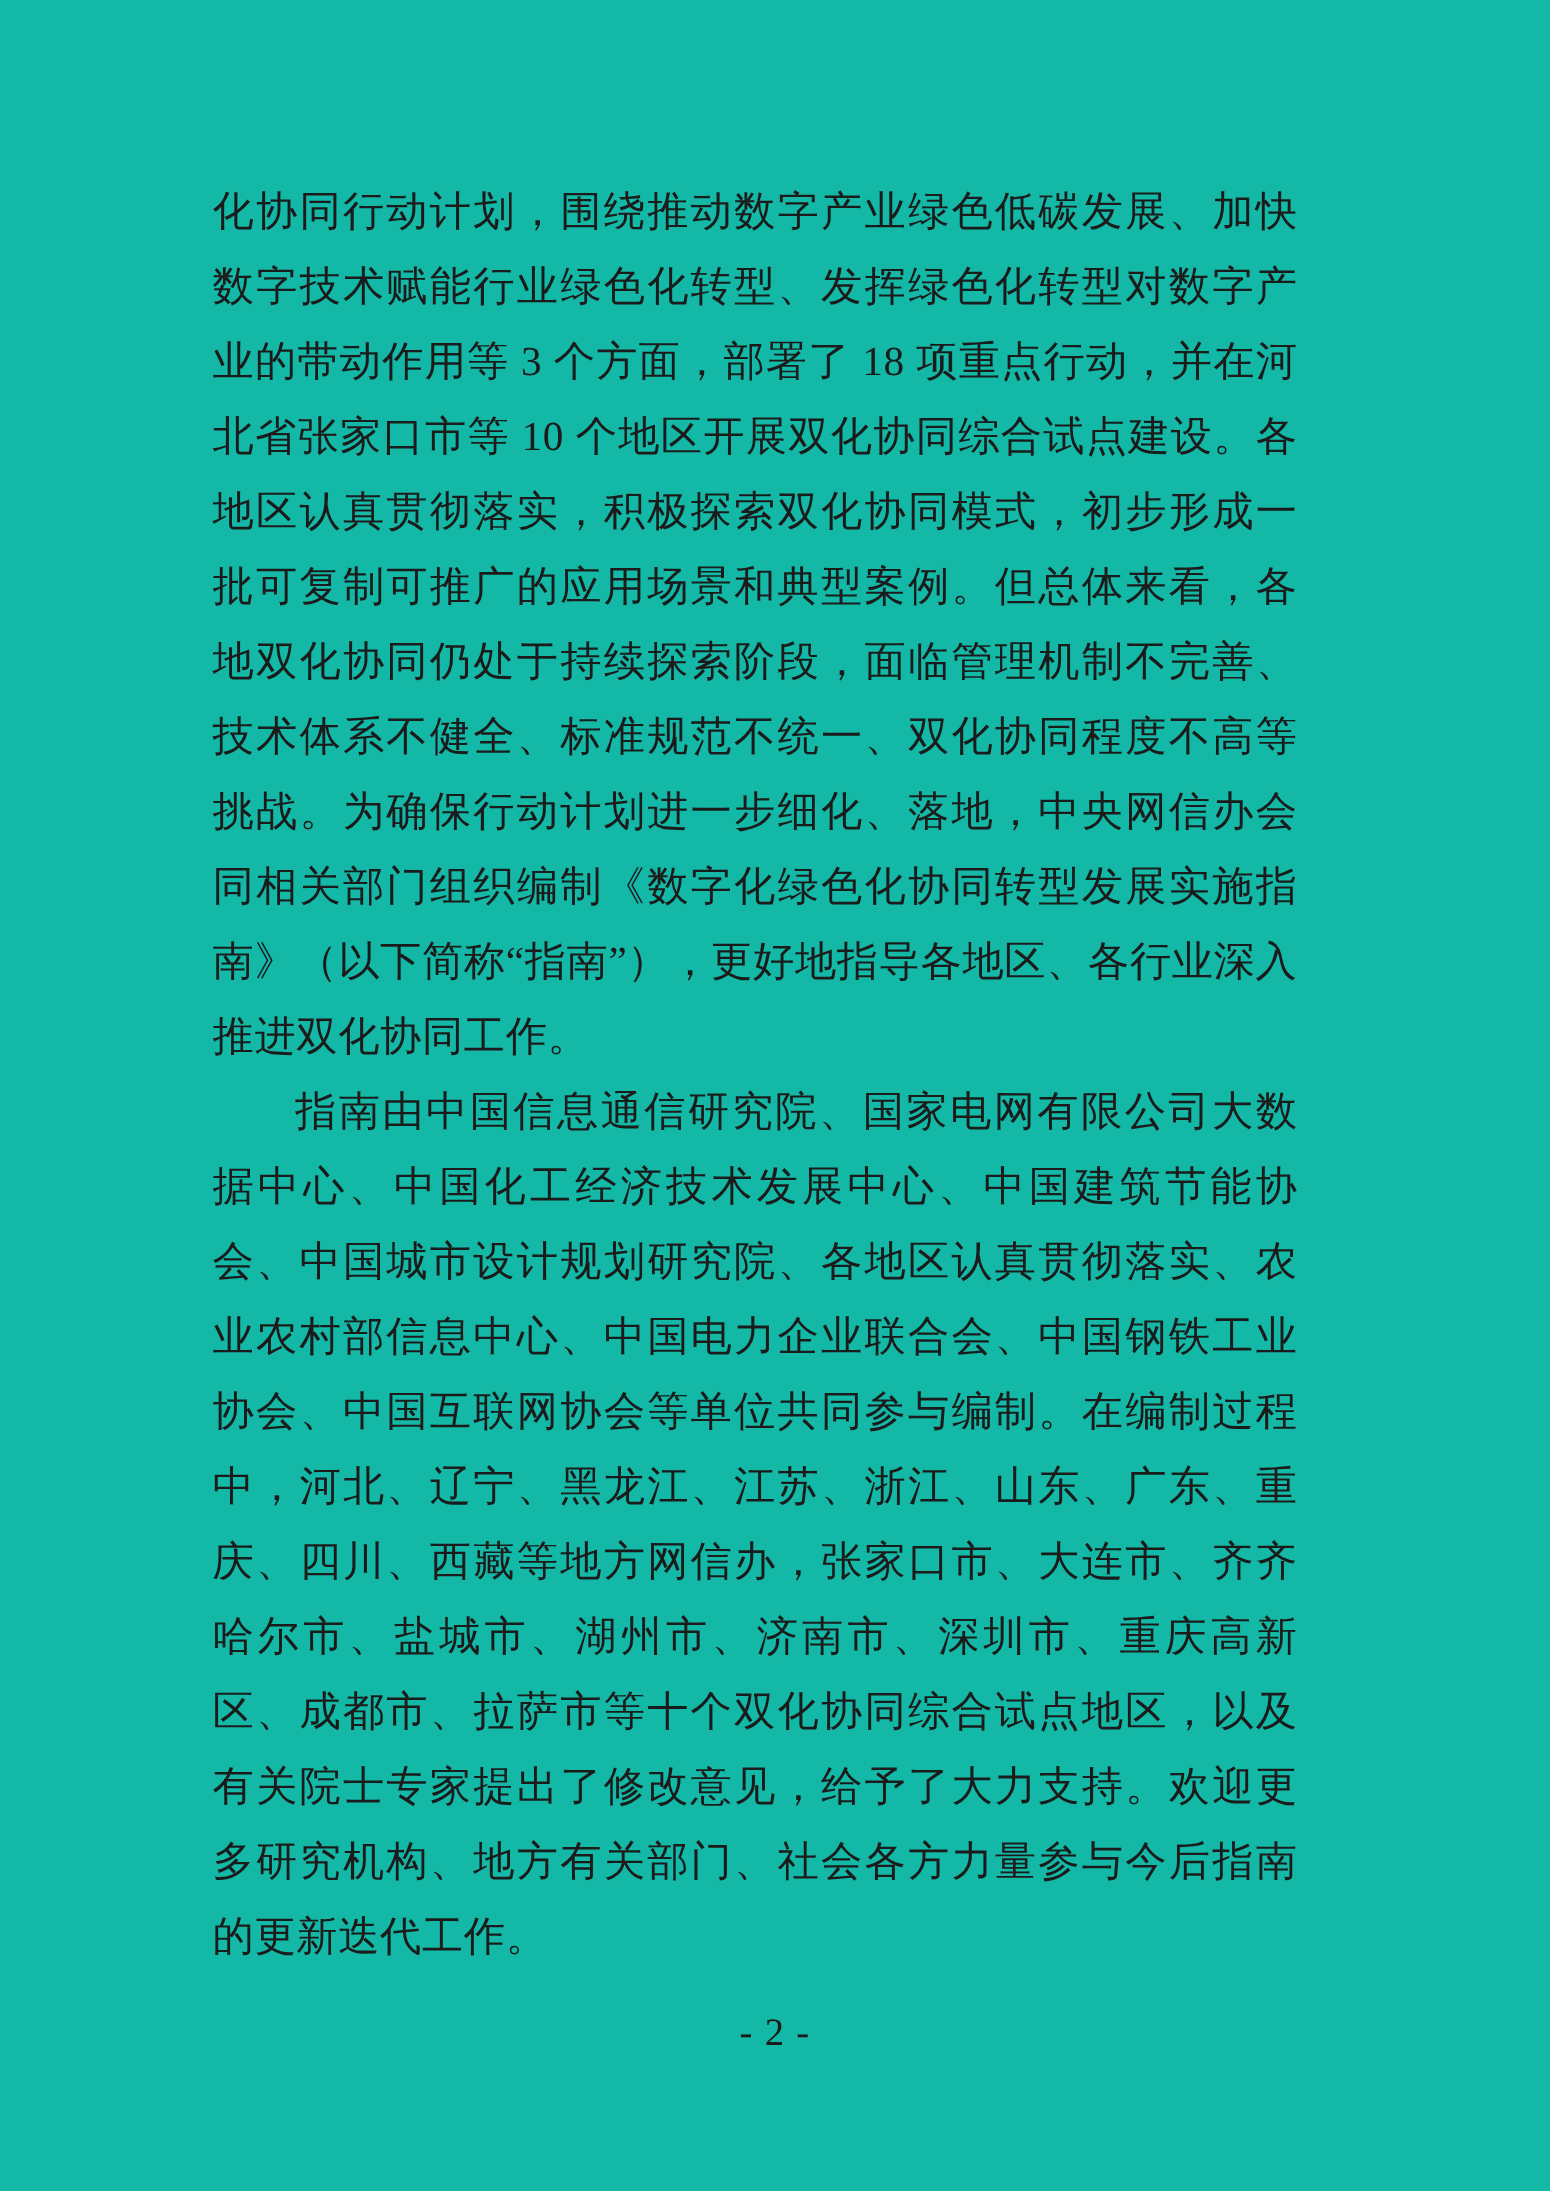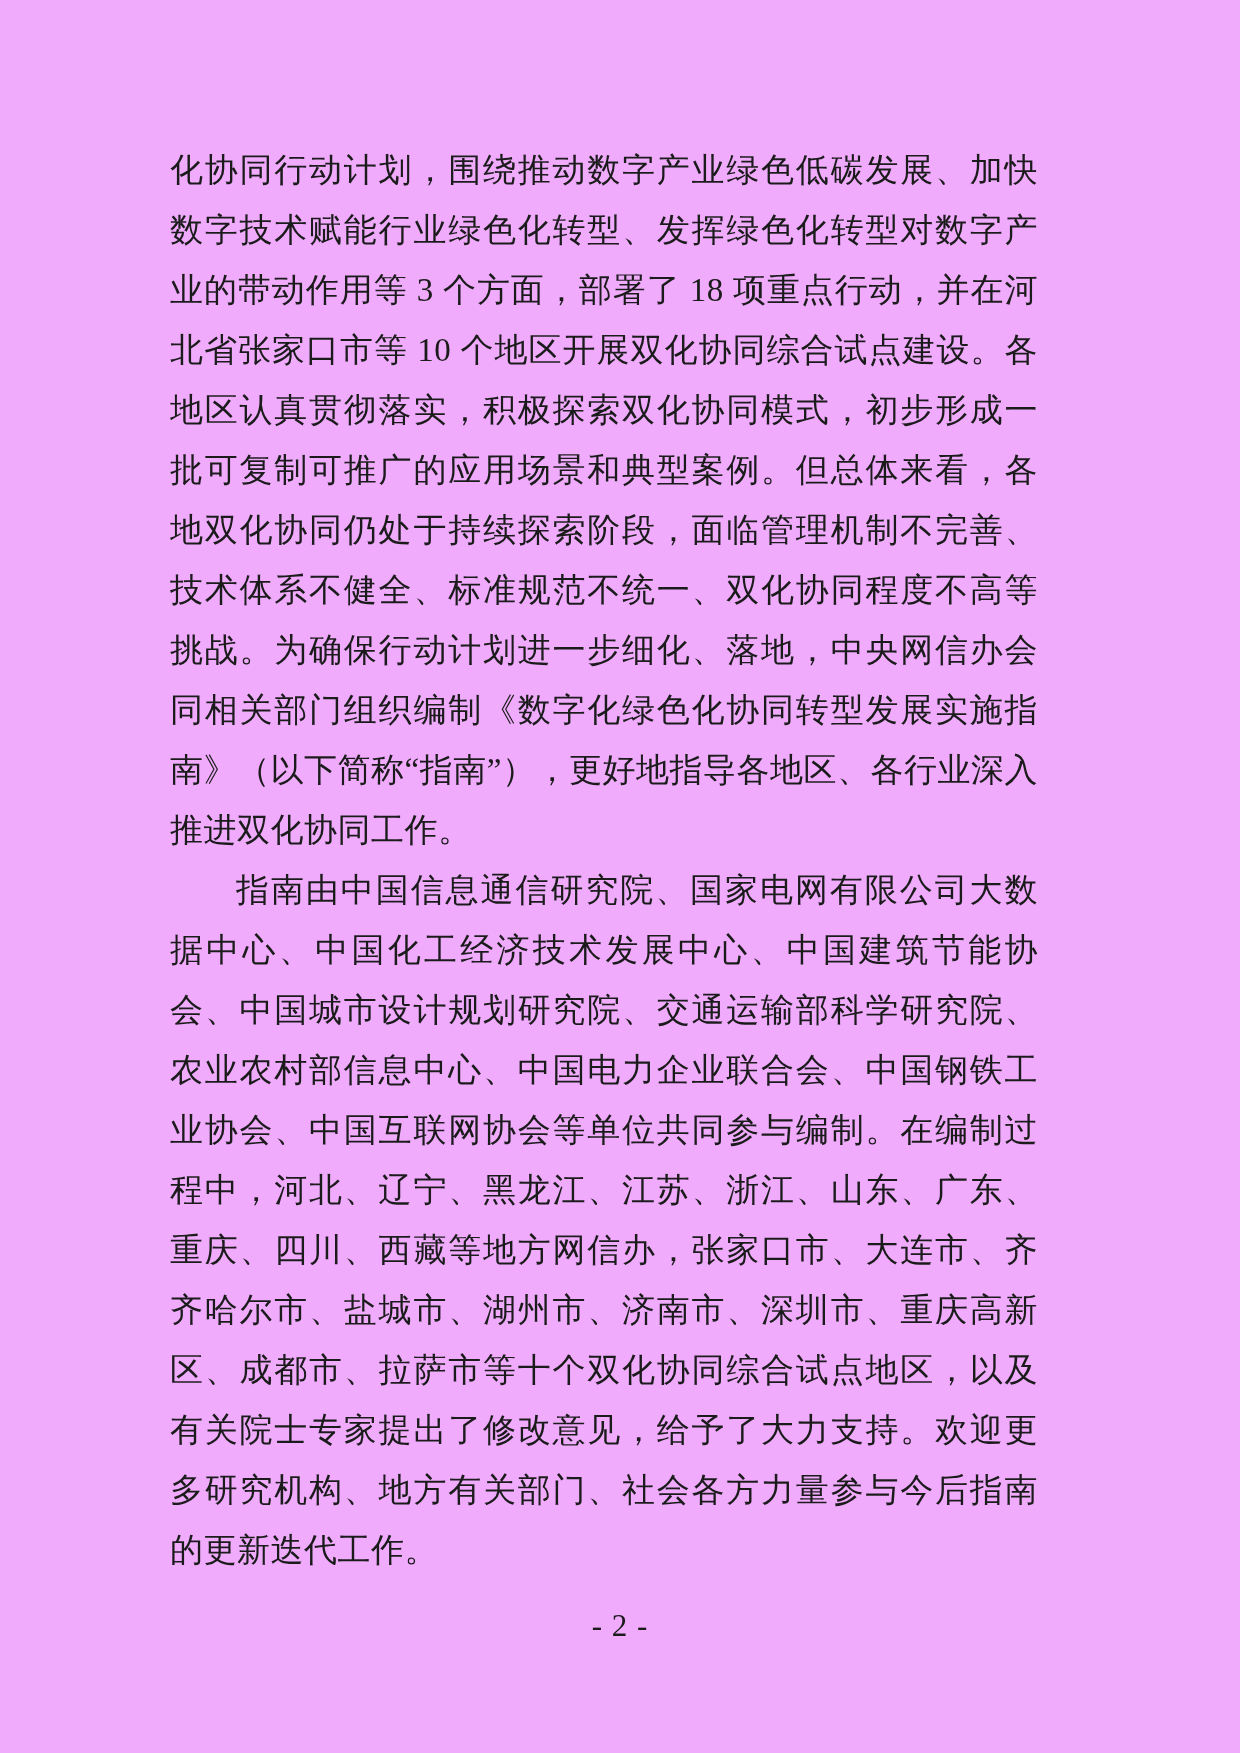--- a/index.html
+++ b/index.html
@@ -4,21 +4,21 @@
 <style>
   html, body {
     margin: 0;
     padding: 0;
     background: #ffffff;
   }
   .page {
     position: relative;
     width: 1240px;
     height: 1753px;
-    background: #f0abfc;
+    background: #14b8a6;
     overflow: hidden;
     font-family: "Liberation Serif", "DejaVu Serif", serif;
     color: #1b1b1b;
   }
   .doc-body {
     position: absolute;
     left: 170px;
     top: 140px;
     width: 868px;
     font-size: 33px;
@@ -47,18 +47,18 @@
     letter-spacing: 1px;
     color: #1b1b1b;
   }
 </style>
 </head>
 <body>
 
 <div class="page">
   <div class="doc-body">
     <p class="para">化协同行动计划，围绕推动数字产业绿色低碳发展、加快数字技术赋能行业绿色化转型、发挥绿色化转型对数字产业的带动作用等 3 个方面，部署了 18 项重点行动，并在河北省张家口市等 10 个地区开展双化协同综合试点建设。各地区认真贯彻落实，积极探索双化协同模式，初步形成一批可复制可推广的应用场景和典型案例。但总体来看，各地双化协同仍处于持续探索阶段，面临管理机制不完善、技术体系不健全、标准规范不统一、双化协同程度不高等挑战。为确保行动计划进一步细化、落地，中央网信办会同相关部门组织编制《数字化绿色化协同转型发展实施指南》（以下简称“指南”），更好地指导各地区、各行业深入推进双化协同工作。</p>
-    <p class="para indent">指南由中国信息通信研究院、国家电网有限公司大数据中心、中国化工经济技术发展中心、中国建筑节能协会、中国城市设计规划研究院、交通运输部科学研究院、农业农村部信息中心、中国电力企业联合会、中国钢铁工业协会、中国互联网协会等单位共同参与编制。在编制过程中，河北、辽宁、黑龙江、江苏、浙江、山东、广东、重庆、四川、西藏等地方网信办，张家口市、大连市、齐齐哈尔市、盐城市、湖州市、济南市、深圳市、重庆高新区、成都市、拉萨市等十个双化协同综合试点地区，以及有关院士专家提出了修改意见，给予了大力支持。欢迎更多研究机构、地方有关部门、社会各方力量参与今后指南的更新迭代工作。</p>
+    <p class="para indent">指南由中国信息通信研究院、国家电网有限公司大数据中心、中国化工经济技术发展中心、中国建筑节能协会、中国城市设计规划研究院、各地区认真贯彻落实、农业农村部信息中心、中国电力企业联合会、中国钢铁工业协会、中国互联网协会等单位共同参与编制。在编制过程中，河北、辽宁、黑龙江、江苏、浙江、山东、广东、重庆、四川、西藏等地方网信办，张家口市、大连市、齐齐哈尔市、盐城市、湖州市、济南市、深圳市、重庆高新区、成都市、拉萨市等十个双化协同综合试点地区，以及有关院士专家提出了修改意见，给予了大力支持。欢迎更多研究机构、地方有关部门、社会各方力量参与今后指南的更新迭代工作。</p>
   </div>
   <div class="footer">
     <span class="page-number">- 2 -</span>
   </div>
 </div>
 
 </body></html>

